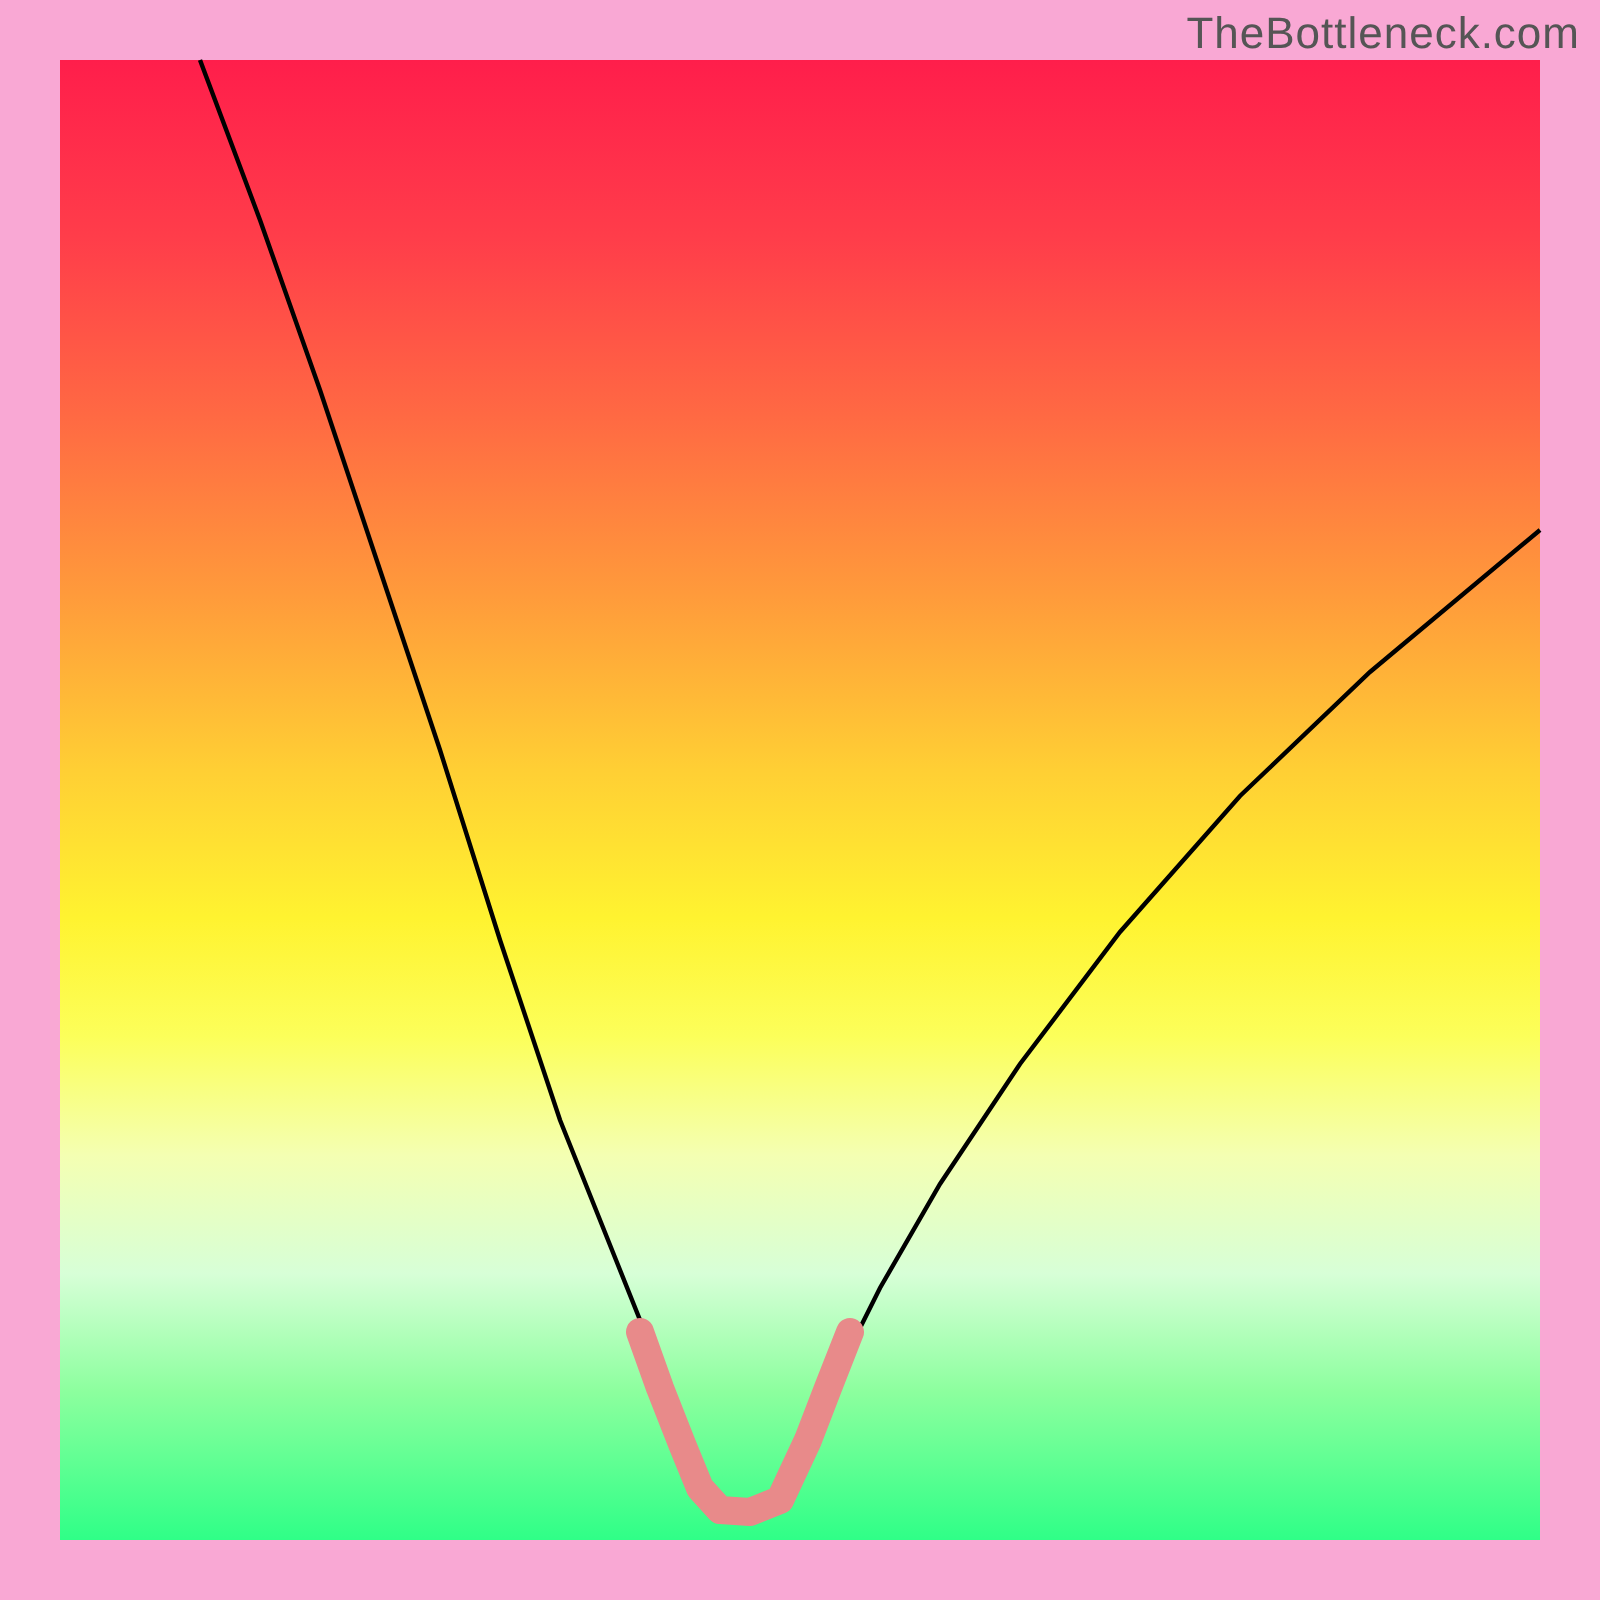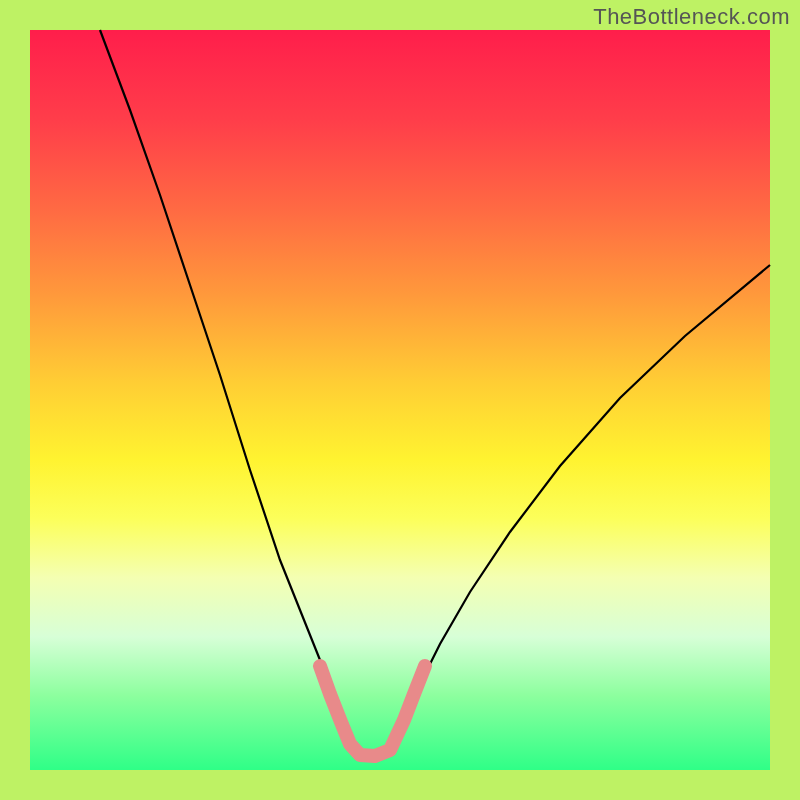--- a/index.html
+++ b/index.html
@@ -8,21 +8,21 @@
     width: 800px;
     height: 800px;
     overflow: hidden;
     background: #000;
     font-family: Arial, Helvetica, sans-serif;
   }
   .frame {
     position: relative;
     width: 800px;
     height: 800px;
-    background: #bef264;
+    background: #f9a8d4;
   }
   .plot-area {
     position: absolute;
     left: 30px;
     top: 30px;
     width: 740px;
     height: 740px;
     
     background: linear-gradient(
       to bottom,

